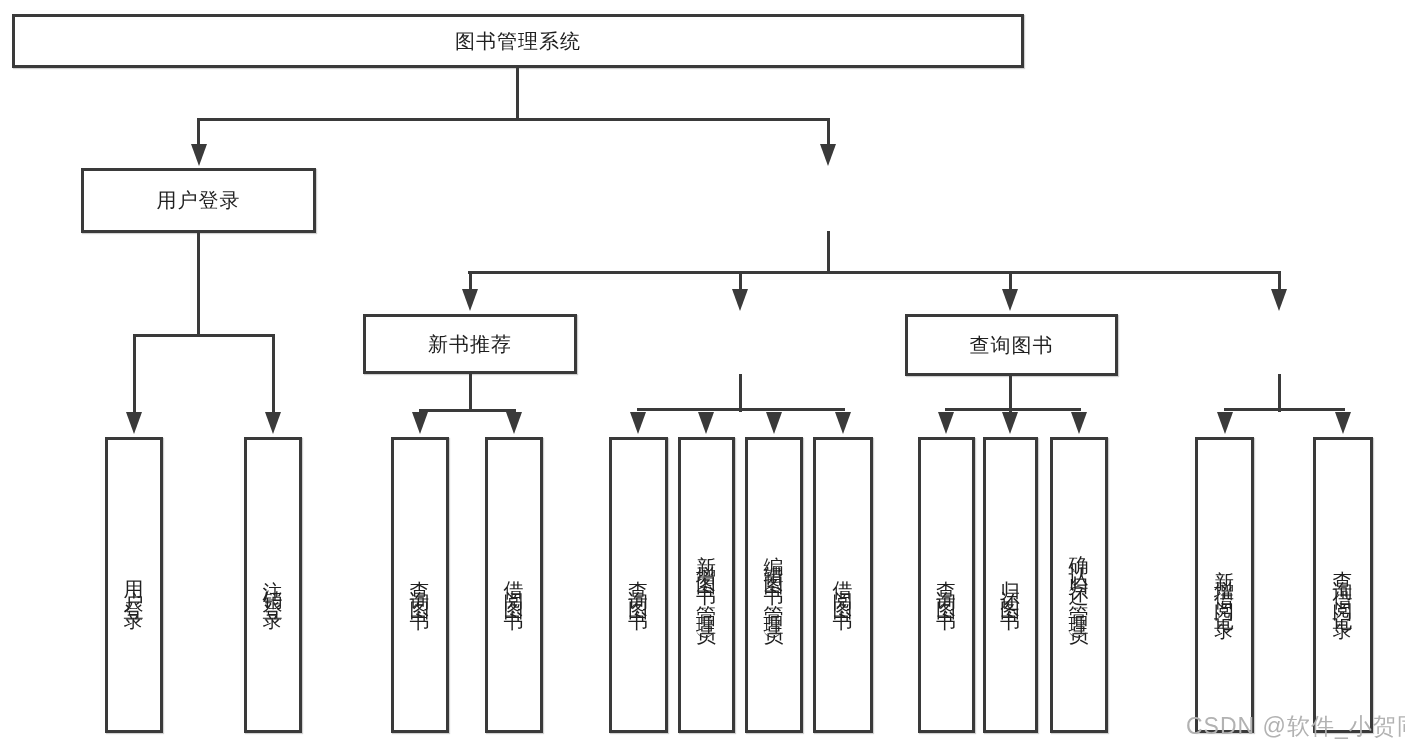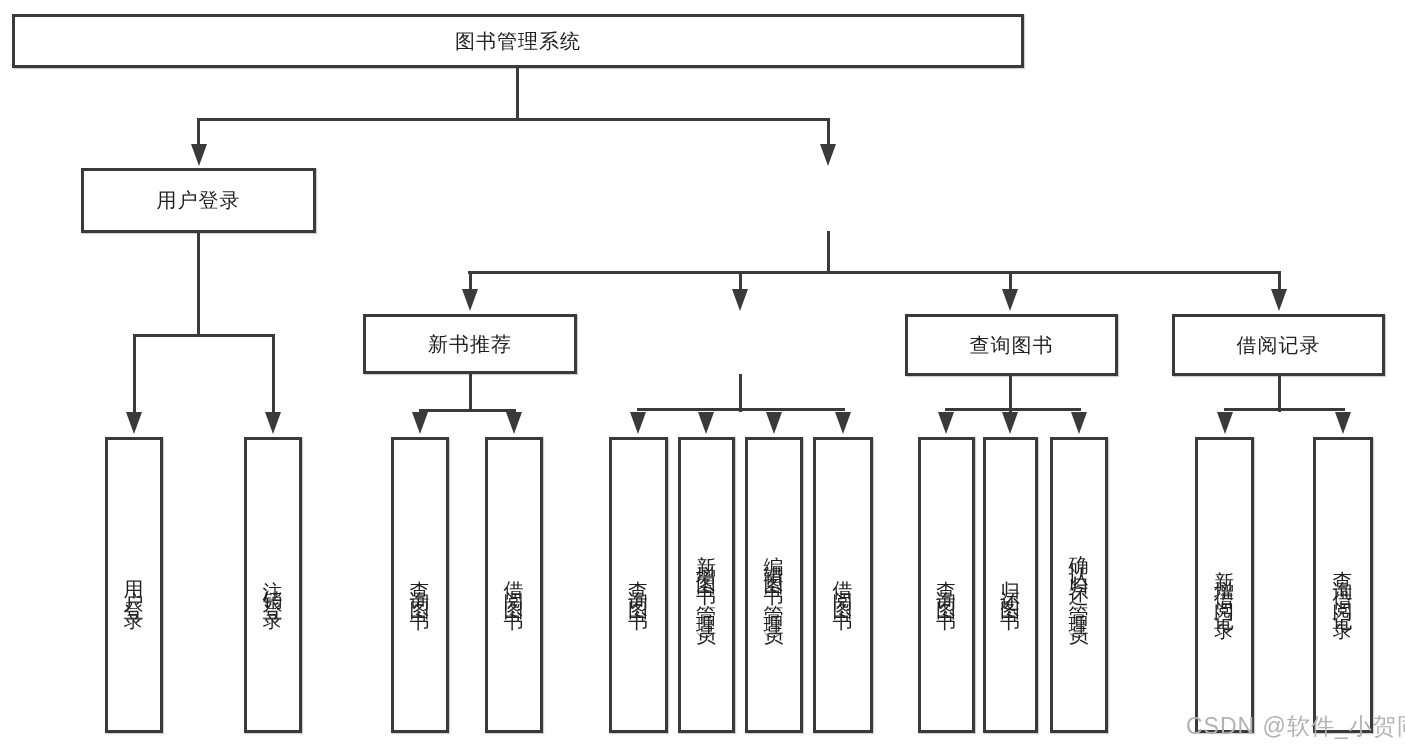--- a/index.html
+++ b/index.html
@@ -92,23 +92,20 @@
   <div class="ah" style="left:1002px; top:289px;"></div>
   <div class="vl" style="left:1278px; top:271px; height:18px;"></div>
   <div class="ah" style="left:1271px; top:289px;"></div>
 
   <div class="node" style="left:363px; top:314px; width:214px; height:60px;">
     <span>新书推荐</span>
   </div>
   <div class="node" style="left:905px; top:314px; width:213px; height:62px;">
     <span>查询图书</span>
   </div>
-  <div class="node" style="left:1172px; top:314px; width:213px; height:62px;">
-    <span>借阅记录</span>
-  </div>
 
   <div class="vl" style="left:469px; top:374px; height:38px;"></div>
   <div class="hl" style="left:419px; top:409px; width:97px;"></div>
   <div class="ah" style="left:412px; top:412px;"></div>
   <div class="ah" style="left:506px; top:412px;"></div>
 
   <div class="vl" style="left:739px; top:374px; height:38px;"></div>
   <div class="hl" style="left:637px; top:408px; width:208px;"></div>
   <div class="ah" style="left:630px; top:412px;"></div>
   <div class="ah" style="left:698px; top:412px;"></div>

